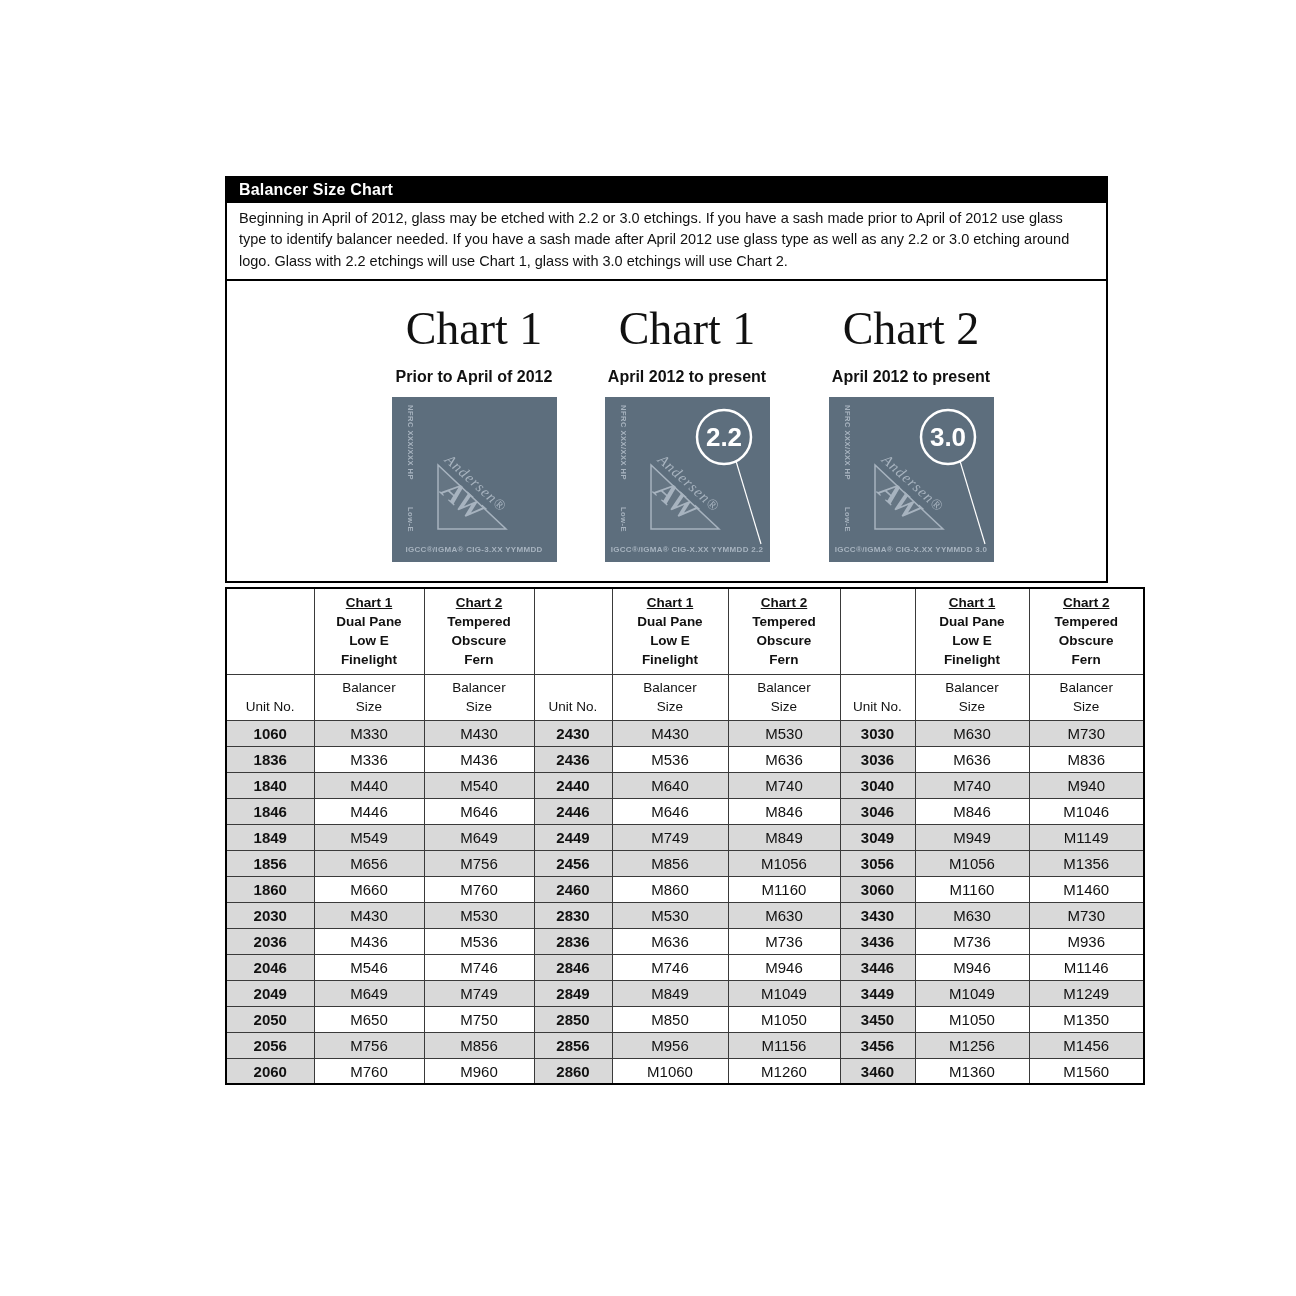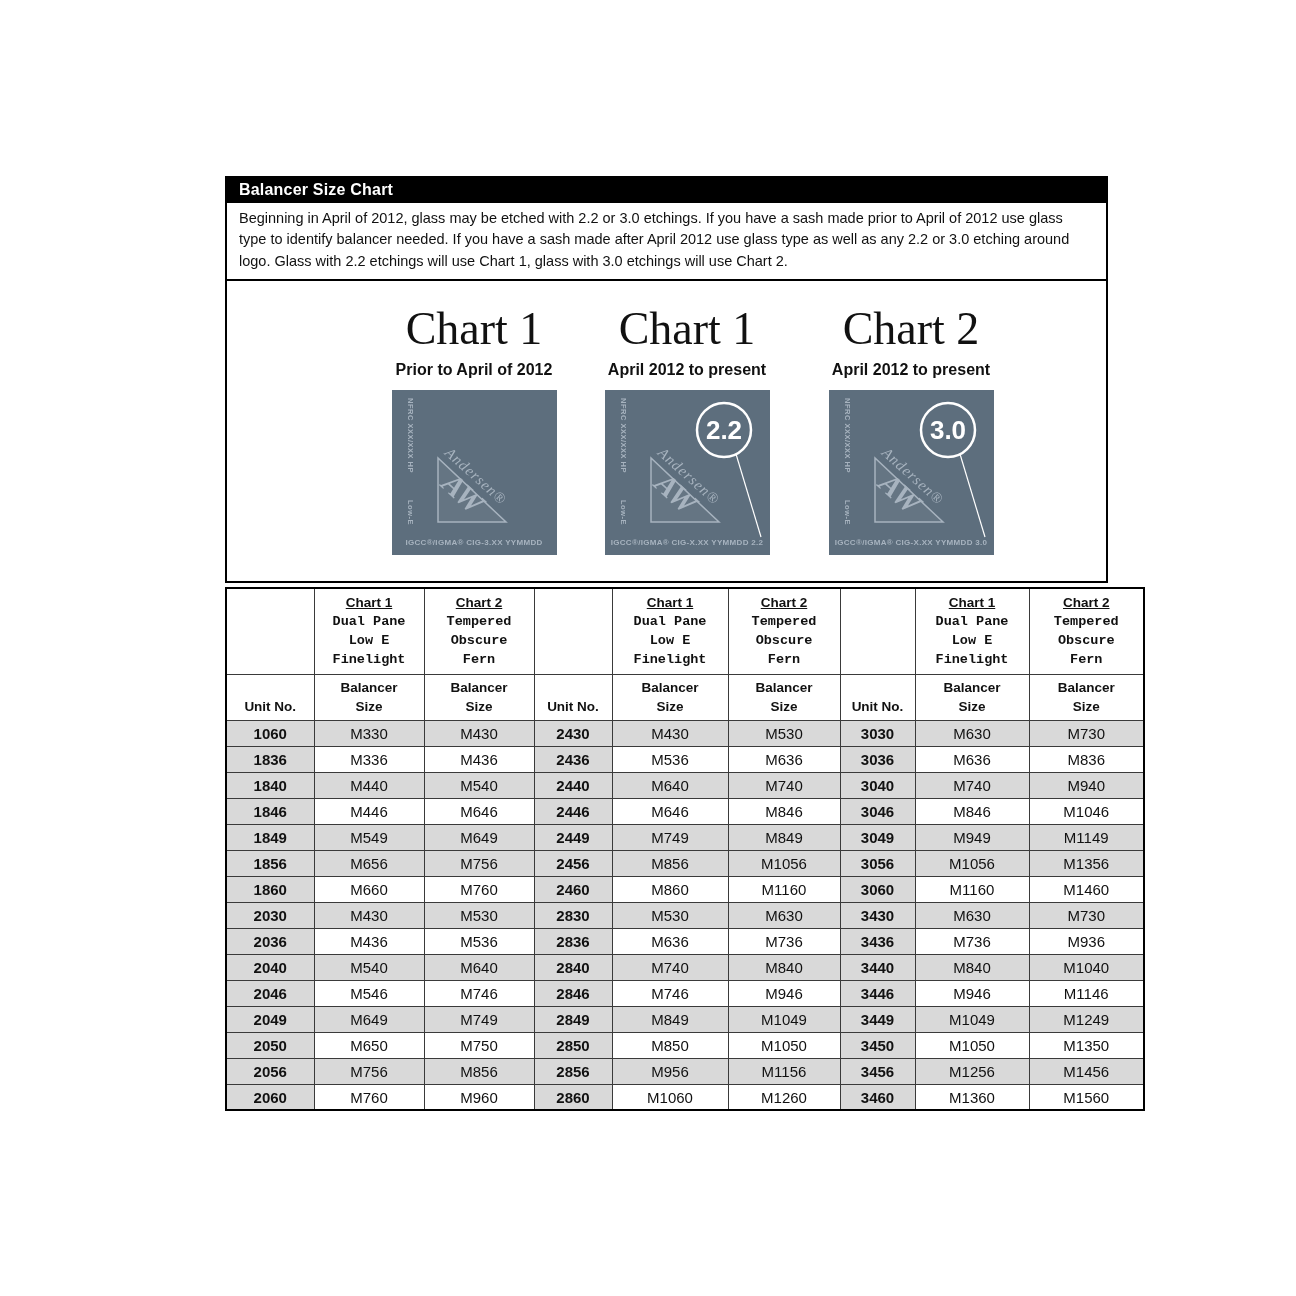--- a/index.html
+++ b/index.html
@@ -22,21 +22,21 @@
   .intro-text{font-size:14.5px;font-weight:normal;line-height:1.48;padding:5px 12px 7px 12px;}
 
   
   .charts-box{border:2px solid #000;border-top:none;height:302px;position:relative;background:#fff;}
   .chart-group{position:absolute;top:0;width:220px;text-align:center;}
   .chart-group.g1{left:137px;}
   .chart-group.g2{left:350px;}
   .chart-group.g3{left:574px;}
   .chart-title{font-family:"Liberation Serif",serif;font-size:46px;font-weight:normal;
     margin-top:24px;line-height:1.05;}
-  .chart-subtitle{font-size:16px;font-weight:bold;margin-top:7px;}
+  .chart-subtitle{font-size:16px;font-weight:bold;margin-top:14px;}
   .label-art{margin-top:11px;display:inline-block;}
 
   
   .lbl-bg{fill:var(--label-bg);}
   .etch{fill:var(--label-etch);}
   .etch-stroke{stroke:var(--label-etch);fill:rgba(255,255,255,0.05);}
   .lbl-vert{font-size:7.5px;font-weight:bold;letter-spacing:.5px;}
   .lbl-brand{font-family:"Liberation Serif",serif;font-size:15px;font-style:italic;letter-spacing:1px;}
   .lbl-aw{font-family:"Liberation Serif",serif;font-size:30px;font-style:italic;font-weight:bold;}
   .lbl-bottom{font-size:8px;font-weight:bold;letter-spacing:.3px;}
@@ -44,23 +44,23 @@
   .badge-line{stroke:#fff;stroke-width:1.2px;}
   .badge-text{fill:#fff;font-size:26px;font-weight:bold;}
 
   
   table.balancer{width:918px;border-collapse:collapse;table-layout:fixed;
     margin-top:4px;border:2px solid #000;}
   table.balancer th,table.balancer td{border:1px solid var(--border-dark);
     text-align:center;overflow:hidden;}
   tr.hrow1 th{height:86px;vertical-align:middle;font-size:13.5px;line-height:1.4;background:#fff;}
   .gh-title{display:block;text-decoration:underline;font-weight:bold;}
-  .gh-line{display:block;font-weight:bold;font-family:Liberation Mono, monospace;}
+  .gh-line{display:block;font-weight:bold;}
   tr.hrow2 th{height:46px;vertical-align:bottom;padding-bottom:4px;font-size:13.5px;
-    font-weight:bold;line-height:1.35;background:#fff;}
+    font-weight:normal;line-height:1.35;background:#fff;}
   .bal-h span{display:block;}
   tbody td{height:26px;font-size:15px;background:#fff;}
   tbody td.unit{background:var(--table-gray);font-weight:bold;}
   tbody tr.stripe td{background:var(--table-gray);}
 </style>
 </head>
 <body>
 
 <div class="page">
 
@@ -297,31 +297,20 @@
           <td class="unit">2036</td>
           <td>M436</td>
           <td>M536</td>
           <td class="unit">2836</td>
           <td>M636</td>
           <td>M736</td>
           <td class="unit">3436</td>
           <td>M736</td>
           <td>M936</td>
         </tr>
-        <tr class="stripe">
-          <td class="unit">2040</td>
-          <td>M540</td>
-          <td>M640</td>
-          <td class="unit">2840</td>
-          <td>M740</td>
-          <td>M840</td>
-          <td class="unit">3440</td>
-          <td>M840</td>
-          <td>M1040</td>
-        </tr>
         <tr>
           <td class="unit">2046</td>
           <td>M546</td>
           <td>M746</td>
           <td class="unit">2846</td>
           <td>M746</td>
           <td>M946</td>
           <td class="unit">3446</td>
           <td>M946</td>
           <td>M1146</td>

